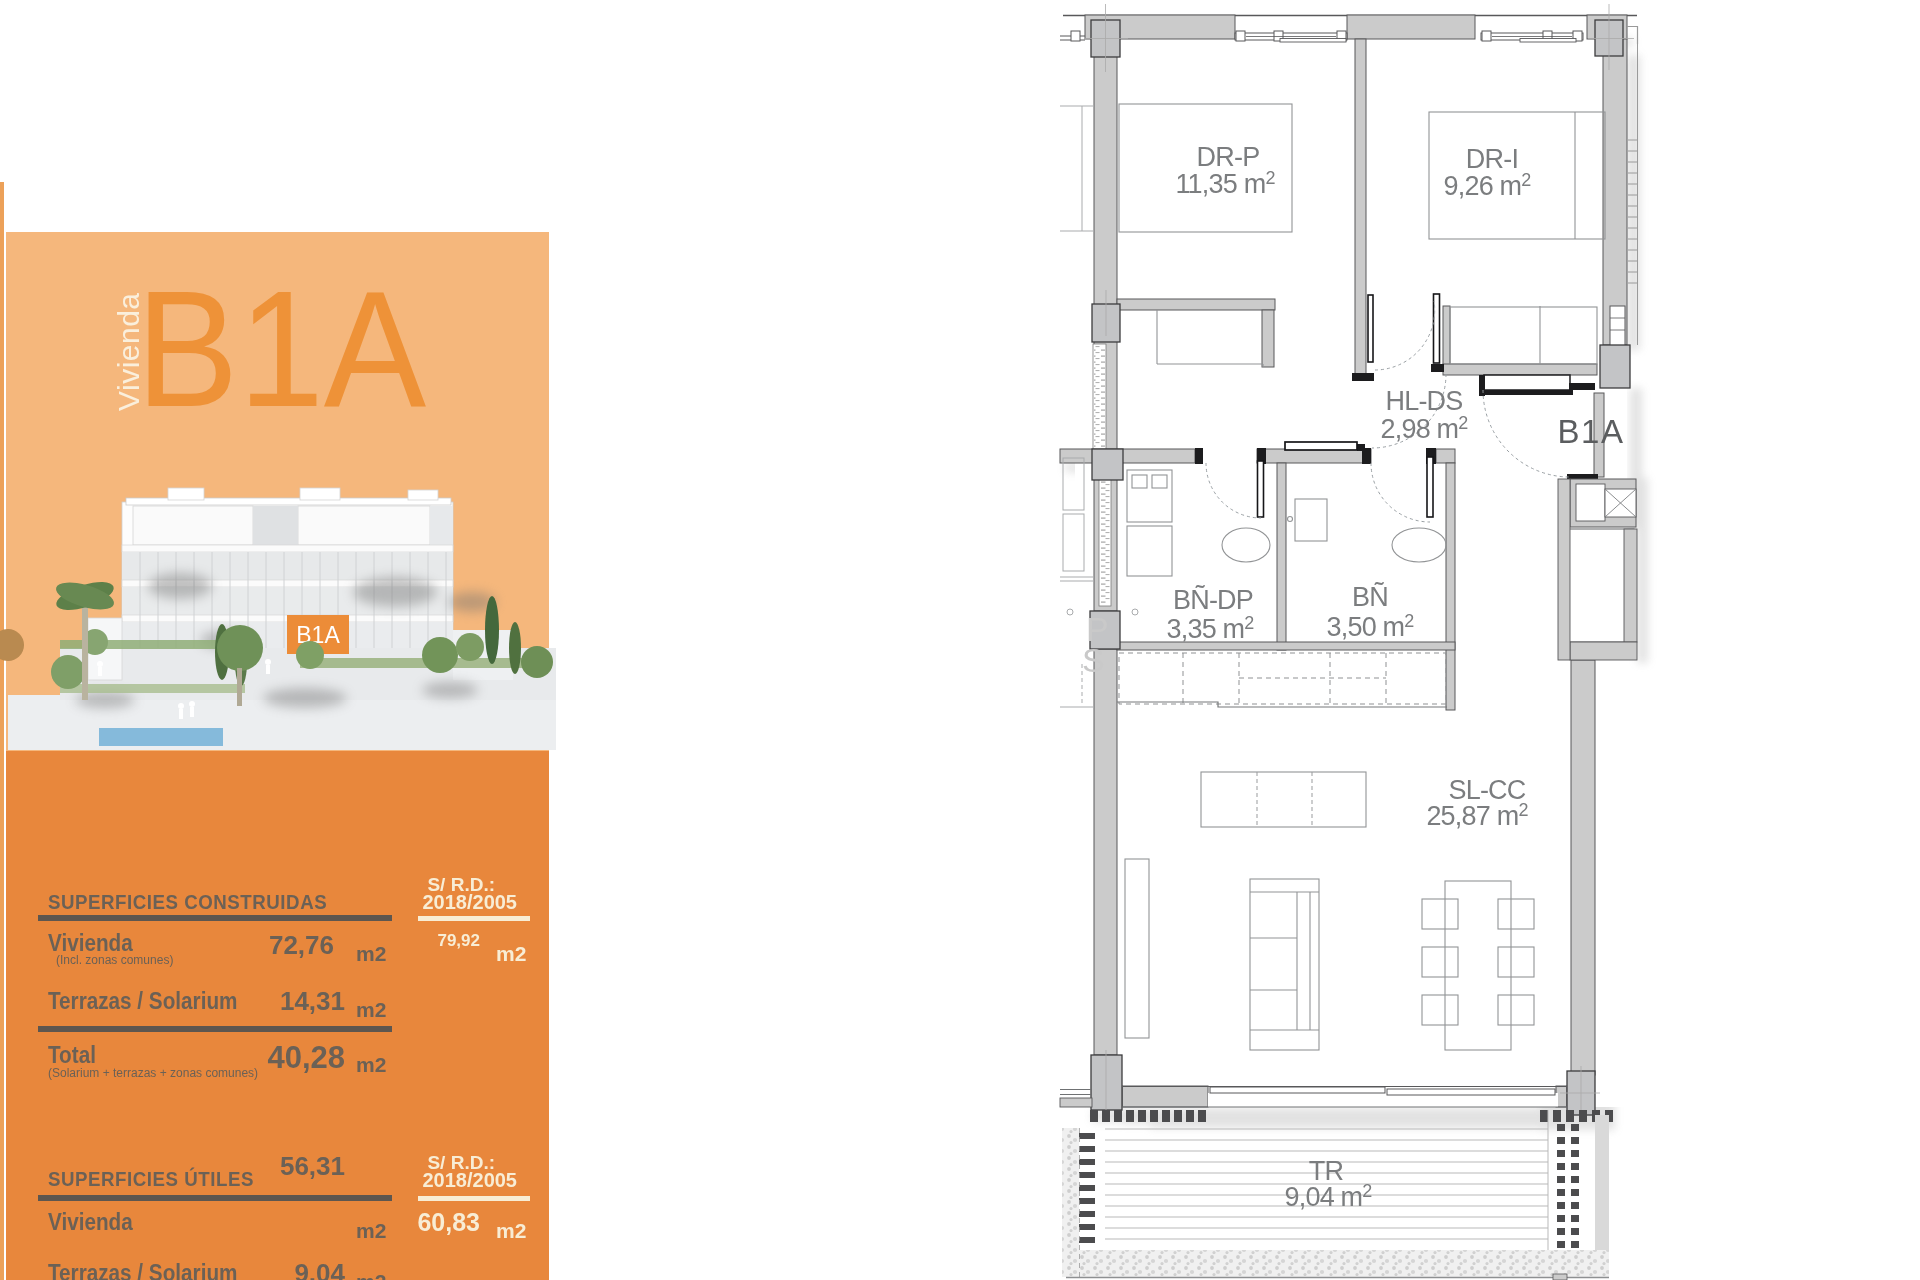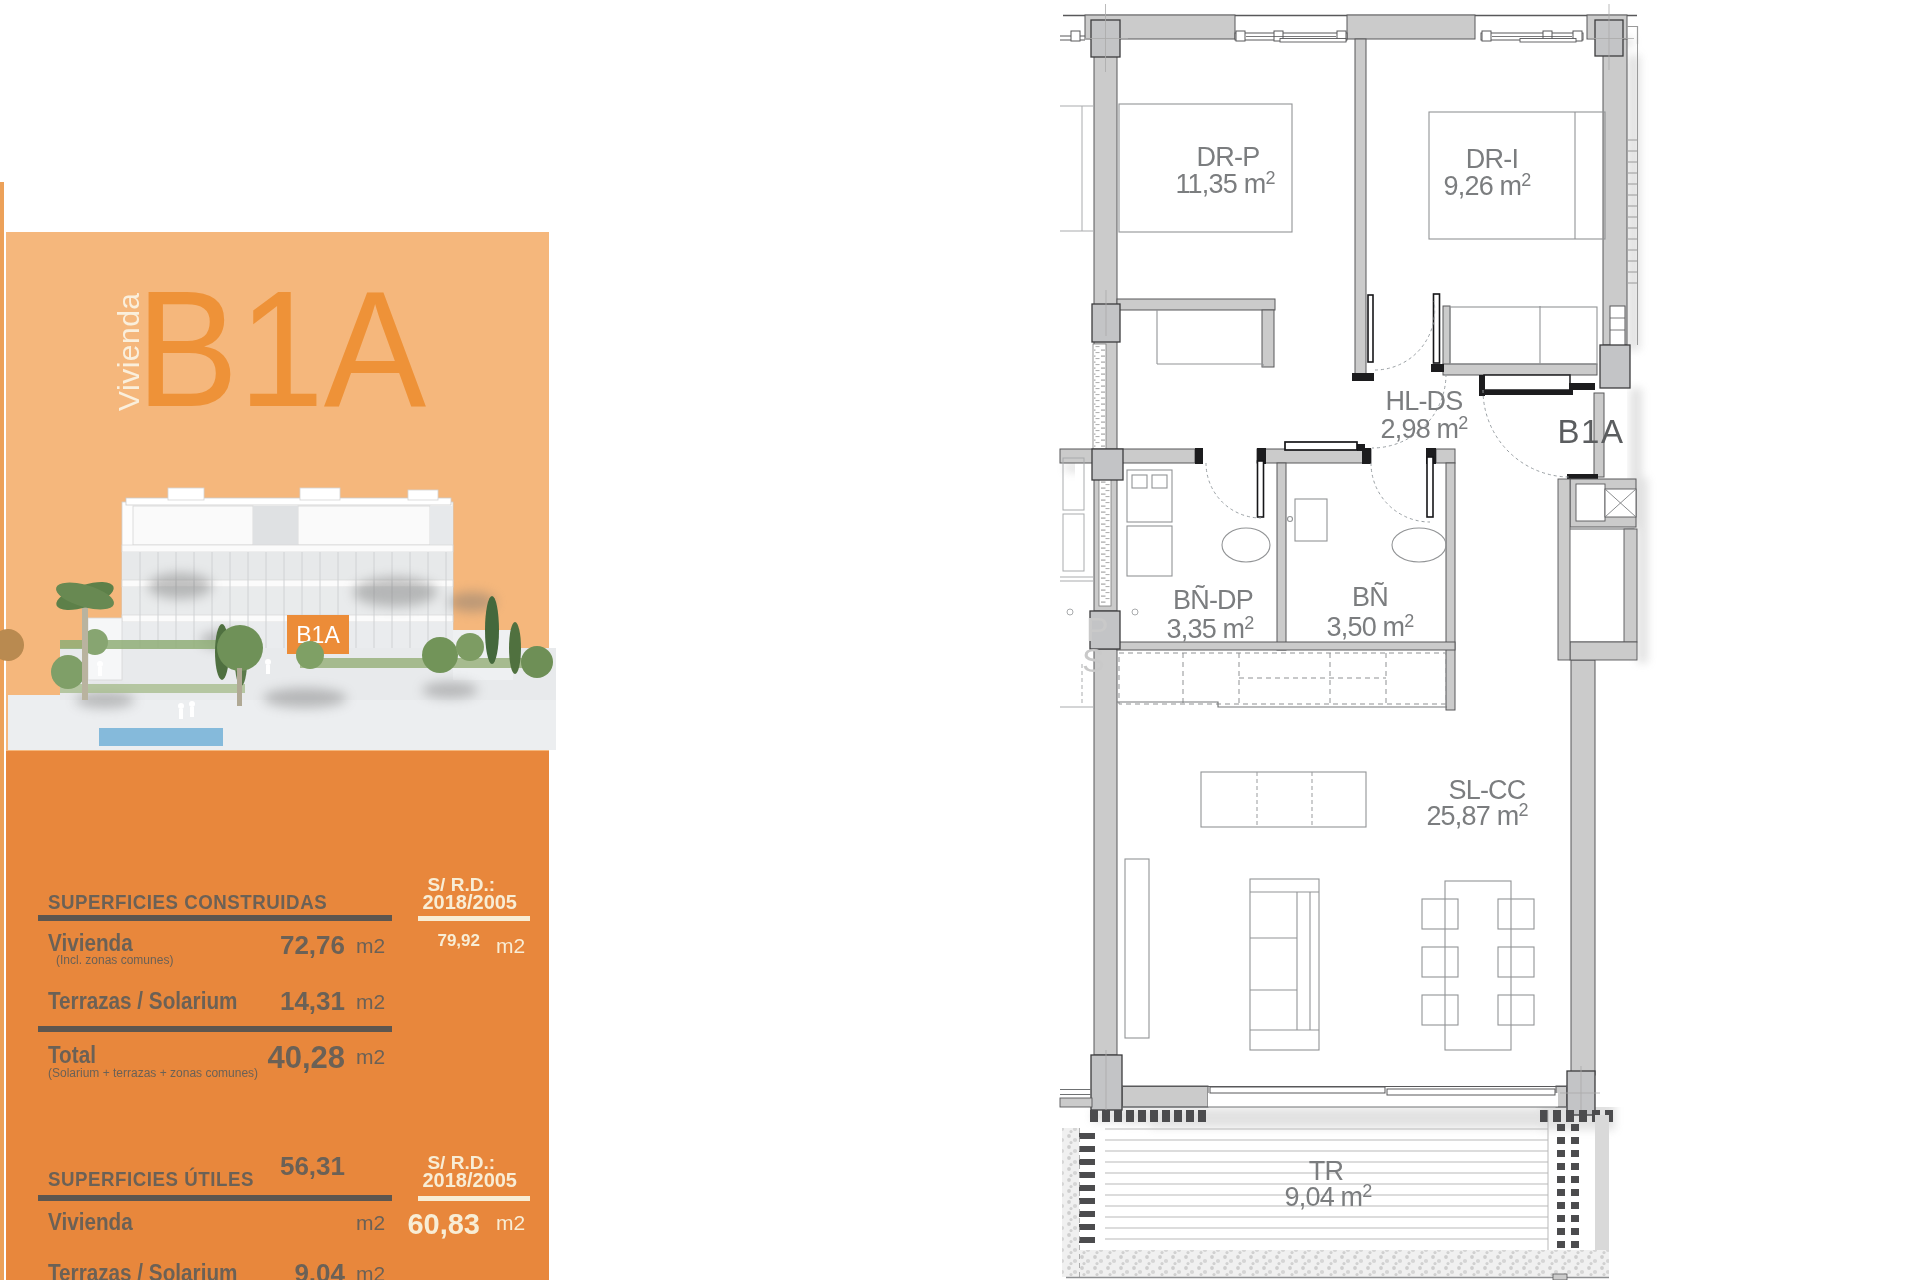--- a/index.html
+++ b/index.html
@@ -10,42 +10,42 @@
   #sliver{left:0;top:182px;width:4px;height:1098px;background:#ECA159;}
   #lightpanel{left:6px;top:232px;width:543px;height:519px;background:#F5B77C;}
   #darkpanel{left:6px;top:751px;width:543px;height:529px;background:#E8873C;}
   #viv{left:112px;top:411px;width:120px;height:34px;font-size:30px;color:#FAEFDC;
        transform:rotate(-90deg);transform-origin:0 0;letter-spacing:0.5px;}
   #b1a-title{left:136px;top:254px;font-size:166px;color:#EE9238;letter-spacing:0;font-weight:400;transform:scaleX(0.925);transform-origin:left top;}
   .h1{font-size:21px;font-weight:700;color:#6B6156;letter-spacing:0.6px;transform:scaleX(0.89);transform-origin:left top;}
   .lab{font-size:23px;font-weight:700;color:#6B6156;transform:scaleX(0.9);transform-origin:left top;}
   .sub{font-size:12px;font-weight:400;color:#6B6156;}
   .val{font-size:26px;font-weight:700;color:#6B6156;text-align:right;width:160px;}
-  .m2{font-size:21px;font-weight:400;color:#6B6156;}
+  .m2{font-size:21px;font-weight:700;color:#6B6156;margin-top:8px;}
   .cream{color:#F8EDD5;}
   .ruleD{background:#5D564F;height:6px;}
   .ruleC{background:#F8EDD5;height:5px;}
 </style>
 </head>
 <body>
 <div id="sliver" class="abs"></div>
 <div id="lightpanel" class="abs"></div>
 <div id="darkpanel" class="abs"></div>
 <div id="viv" class="abs">Vivienda</div>
 <div id="b1a-title" class="abs">B1A</div>
 
 <div class="abs h1" style="left:48px;top:890px;">SUPERFICIES CONSTRUIDAS</div>
 <div class="abs cream" style="left:417px;top:874px;width:78px;text-align:right;font-size:19px;font-weight:700;">S/ R.D.:</div>
 <div class="abs cream" style="left:417px;top:891px;width:100px;text-align:right;font-size:20px;font-weight:700;">2018/2005</div>
 <div class="abs ruleD" style="left:38px;top:915px;width:354px;"></div>
 <div class="abs ruleC" style="left:418px;top:916px;width:112px;"></div>
 
 <div class="abs lab" style="left:48px;top:930px;">Vivienda</div>
 <div class="abs sub" style="left:48px;top:953px;margin-left:8px;">(Incl. zonas comunes)</div>
-<div class="abs val" style="left:185px;top:930px;">72,76</div>
+<div class="abs val" style="left:174px;top:930px;">72,76</div>
 <div class="abs m2" style="left:356px;top:934px;">m2</div>
 <div class="abs val cream" style="left:400px;top:931px;width:80px;font-size:17px;">79,92</div>
 <div class="abs m2 cream" style="left:496px;top:934px;">m2</div>
 
 <div class="abs lab" style="left:48px;top:988px;">Terrazas / Solarium</div>
 <div class="abs val" style="left:185px;top:986px;">14,31</div>
 <div class="abs m2" style="left:356px;top:990px;">m2</div>
 
 <div class="abs ruleD" style="left:38px;top:1026px;width:354px;"></div>
 <div class="abs lab" style="left:48px;top:1042px;">Total</div>
@@ -55,21 +55,21 @@
 
 <div class="abs h1" style="left:48px;top:1167px;">SUPERFICIES ÚTILES</div>
 <div class="abs cream" style="left:417px;top:1152px;width:78px;text-align:right;font-size:19px;font-weight:700;">S/ R.D.:</div>
 <div class="abs cream" style="left:417px;top:1169px;width:100px;text-align:right;font-size:20px;font-weight:700;">2018/2005</div>
 <div class="abs ruleD" style="left:38px;top:1195px;width:354px;"></div>
 <div class="abs ruleC" style="left:418px;top:1196px;width:112px;"></div>
 
 <div class="abs lab" style="left:48px;top:1209px;">Vivienda</div>
 <div class="abs val" style="left:185px;top:1151px;text-align:right;">56,31</div>
 <div class="abs m2" style="left:356px;top:1211px;">m2</div>
-<div class="abs val cream" style="left:400px;top:1208px;width:80px;font-size:29px;">60,83</div>
+<div class="abs val cream" style="left:400px;top:1208px;width:80px;font-size:25px;">60,83</div>
 <div class="abs m2 cream" style="left:496px;top:1211px;">m2</div>
 
 <div class="abs lab" style="left:48px;top:1260px;">Terrazas / Solarium</div>
 <div class="abs val" style="left:185px;top:1258px;">9,04</div>
 <div class="abs m2" style="left:356px;top:1262px;">m2</div>
 
 <svg class="abs" style="left:0;top:0;" width="1920" height="1280" viewBox="0 0 1920 1280">
 <defs>
   <filter id="b4" x="-40%" y="-40%" width="180%" height="180%">
         <feGaussianBlur stdDeviation="4"></feGaussianBlur>

